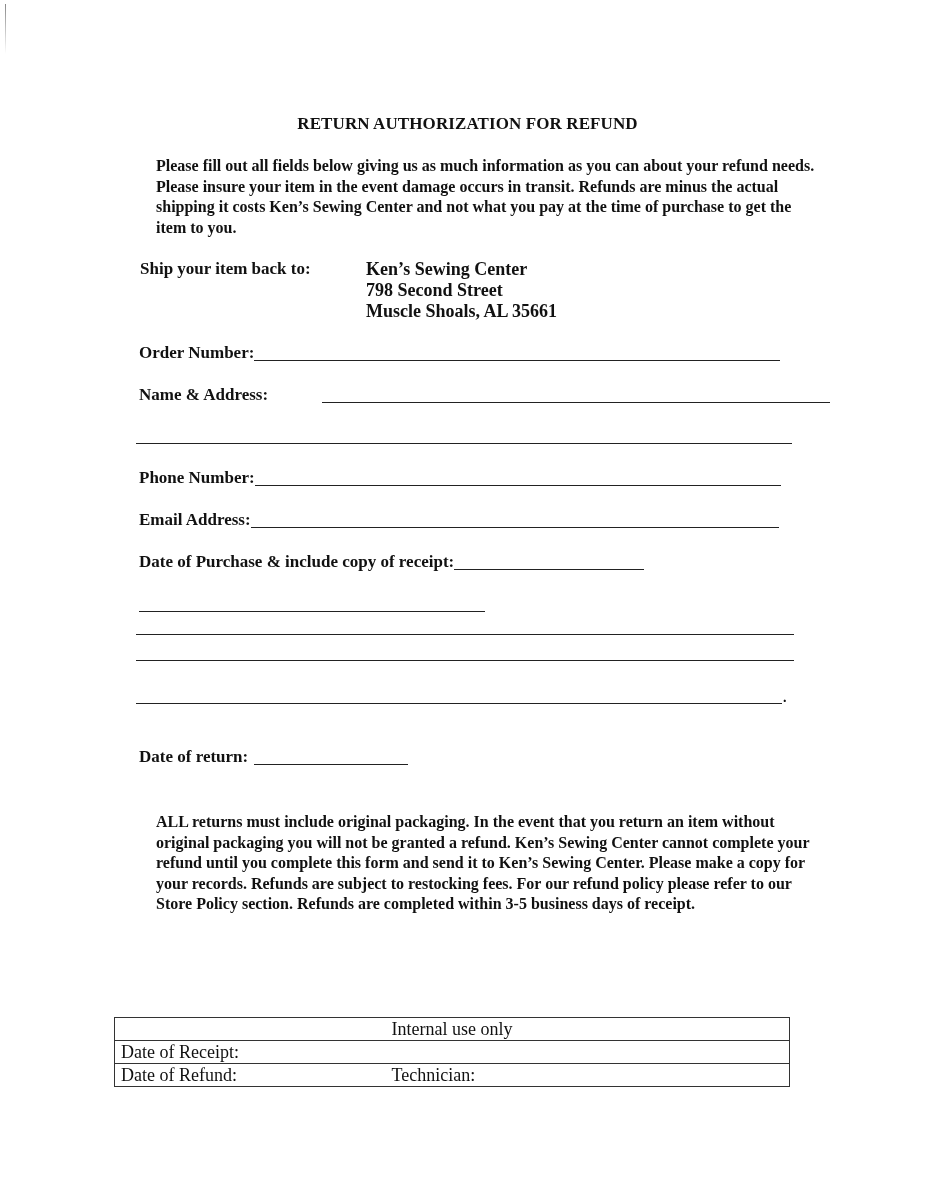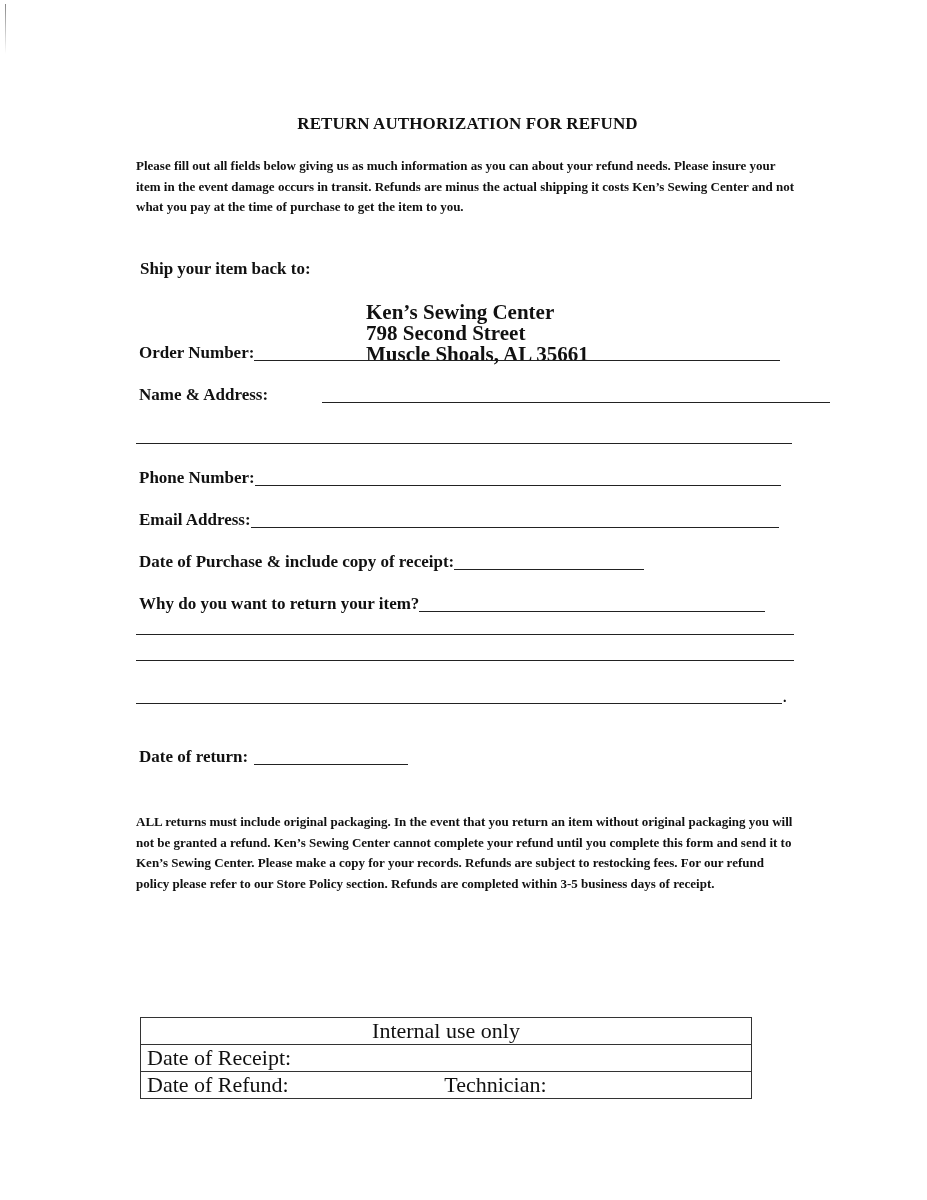--- a/index.html
+++ b/index.html
@@ -2,34 +2,34 @@
 <html><head>
 <meta charset="utf-8">
 <style>
   html, body { margin: 0; padding: 0; background: #ffffff; }
   body { width: 927px; height: 1200px; position: relative; overflow: hidden;
          font-family: "Liberation Serif", "DejaVu Serif", serif; color: #111; }
   .scan-edge { position: absolute; left: 5px; top: 4px; width: 1px; height: 50px;
                background: linear-gradient(#888, #fff); }
   .title { position: absolute; top: 114px; left: 0; width: 935px; text-align: center;
            font-weight: bold; font-size: 17px; letter-spacing: 0.1px; }
-  .para { position: absolute; left: 136px; width: 660px; font-weight: bold; font-size: 13px;
+  .para { position: absolute; left: 156px; width: 660px; font-weight: bold; font-size: 16px;
           line-height: 20.5px; }
   .intro { top: 156px; }
   .ship-label { position: absolute; left: 140px; top: 259px; font-weight: bold; font-size: 17px; text-align: right; }
-  .ship-addr { position: absolute; left: 366px; top: 259px; font-weight: bold; font-size: 21px; line-height: 21px; margin-top: 43px; }
+  .ship-addr { position: absolute; left: 366px; top: 259px; font-weight: bold; font-size: 18px; line-height: 21px; }
   .field { position: absolute; left: 139px; font-weight: bold; font-size: 17px; height: 22px;
            display: flex; align-items: flex-end; }
   .field .lbl { white-space: nowrap; }
   .field .line { height: 0; border-bottom: 1.5px solid #222; margin-bottom: 2px; flex: none; }
   .rule { position: absolute; left: 136px; height: 0; border-bottom: 1.5px solid #222; }
   .dot { position: absolute; font-weight: bold; font-size: 14px; }
   .closing { top: 812px; }
-  table.internal { position: absolute; left: 140px; top: 1017px; width: 612px;
-                   border-collapse: collapse; font-size: 22px; }
+  table.internal { position: absolute; left: 114px; top: 1017px; width: 676px;
+                   border-collapse: collapse; font-size: 18px; }
   table.internal td { border: 1px solid #333; height: 22px; padding: 0 6px; vertical-align: bottom; }
   .center { text-align: center; }
   .tech { display: inline-block; margin-left: 150px; }
 </style>
 </head>
 <body>
 
 <div class="scan-edge"></div>
 
 <div class="title">RETURN AUTHORIZATION FOR REFUND</div>
@@ -63,21 +63,20 @@
   <span class="lbl">Email Address:</span>
   <span class="line" style="width:528px;"></span>
 </div>
 
 <div class="field" style="top:550px;">
   <span class="lbl">Date of Purchase &amp; include copy of receipt:</span>
   <span class="line" style="width:190px;"></span>
 </div>
 
 <div class="field" style="top:592px;">
-  <span class="lbl">Why do you want to return your item?</span>
   <span class="line" style="width:346px;"></span>
 </div>
 <div class="rule" style="top:634px; width:658px;"></div>
 <div class="rule" style="top:660px; width:658px;"></div>
 <div class="rule" style="top:703px; width:646px;"></div>
 <span class="dot" style="left:783px; top:690px;">.</span>
 
 <div class="field" style="top:745px;">
   <span class="lbl">Date of return:</span>
   <span class="line" style="width:154px; margin-left:6px;"></span>

